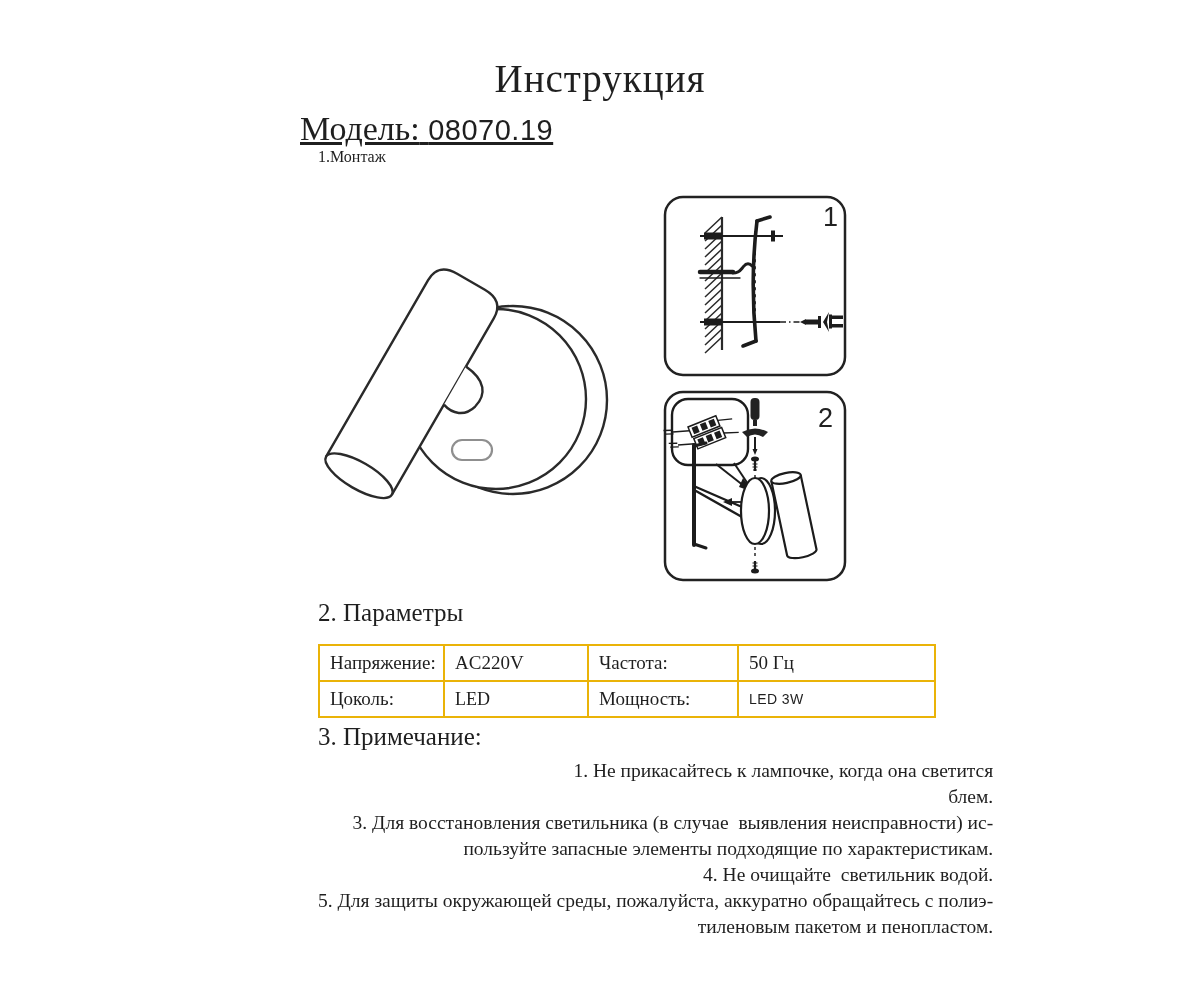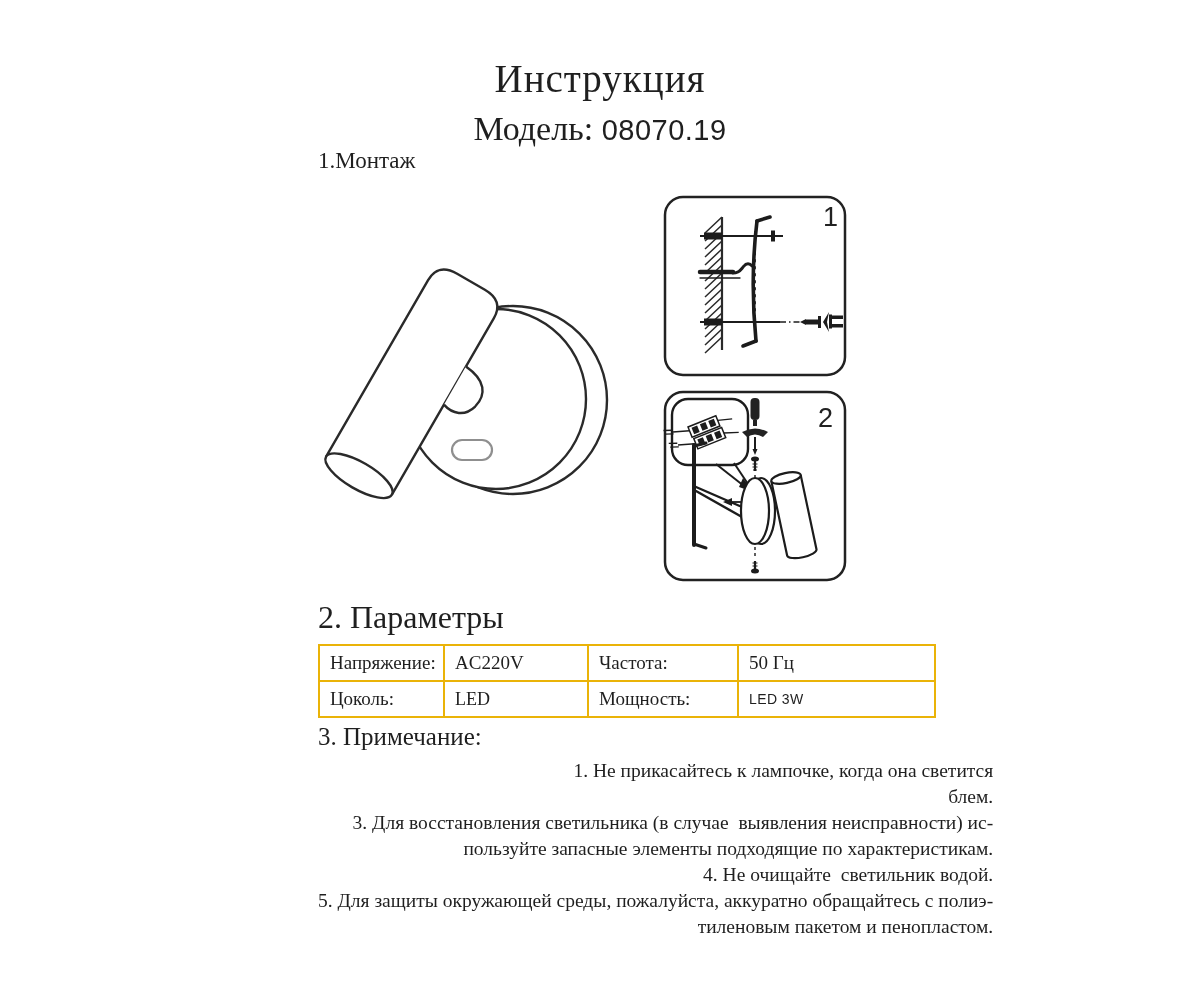--- a/index.html
+++ b/index.html
@@ -3,24 +3,24 @@
 <meta charset="utf-8">
 <style>
   html,body{margin:0;padding:0;}
   body{
     width:1200px;height:1000px;background:#ffffff;
     font-family:"Liberation Serif","DejaVu Serif",serif;
     color:#1f1f1f;position:relative;overflow:hidden;
   }
   .abs{position:absolute;}
   .doc-title{left:300px;top:56px;width:600px;text-align:center;font-size:39px;letter-spacing:1px;}
-  .model-line{left:300px;top:110px;width:600px;text-align:center;font-size:34px;}
+  .model-line{left:300px;top:110px;width:600px;text-align:left;font-size:34px;text-decoration:underline;}
   .model-number{font-family:"Liberation Sans","DejaVu Sans",sans-serif;font-size:29px;letter-spacing:0.5px;}
-  .h-montage{left:318px;top:148px;font-size:23px;}
-  .h-params{left:318px;top:599px;font-size:32px;}
+  .h-montage{left:318px;top:148px;font-size:16px;}
+  .h-params{left:318px;top:599px;font-size:25px;}
   .h-notes{left:318px;top:723px;font-size:25px;}
   table.params{
     position:absolute;left:318px;top:644px;width:576px;
     border-collapse:collapse;font-size:19px;table-layout:fixed;
   }
   table.params td{border:2px solid #eab308;height:34px;padding:0 2px 0 10px;vertical-align:middle;}
   td.c0{width:111px;} td.c1{width:130px;border-radius:16px;} td.c2{width:136px;} td.c3{width:183px;}
   .sans-lg{font-family:Liberation Serif, serif;font-size:18px;}
   .sans-sm{font-family:"Liberation Sans","DejaVu Sans",sans-serif;font-size:14px;letter-spacing:0.4px;}
   .notes{left:318px;top:758px;font-size:19.5px;line-height:26px;}

